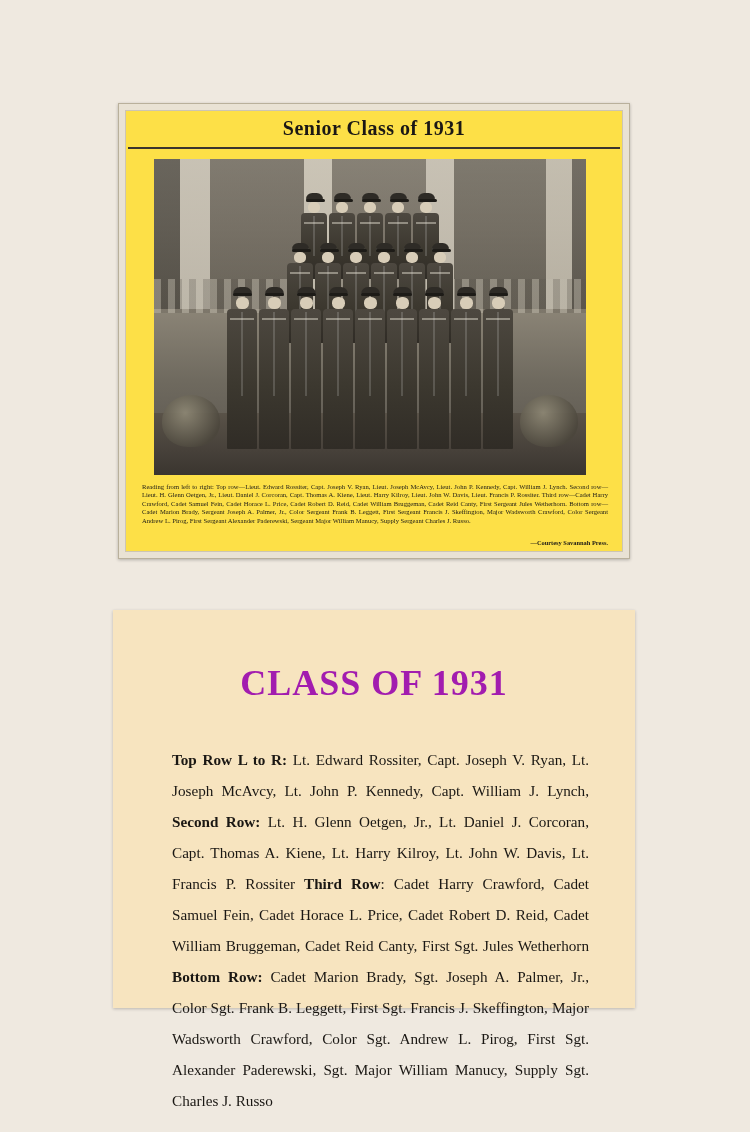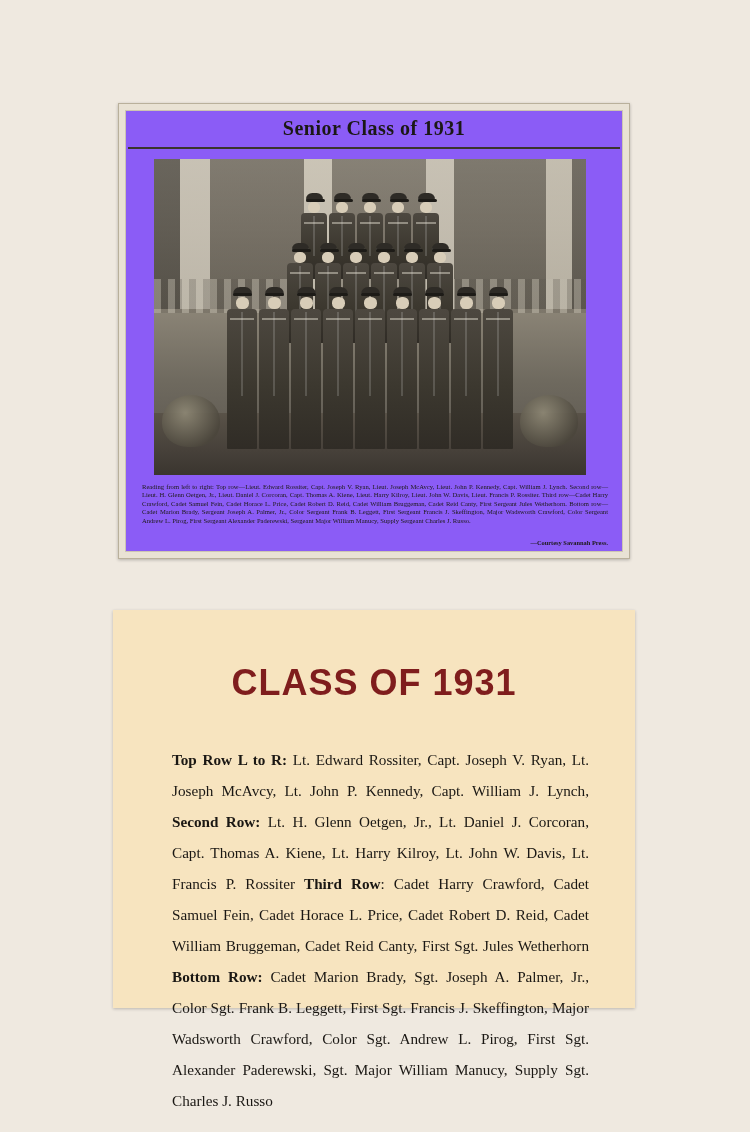--- a/index.html
+++ b/index.html
@@ -26,21 +26,21 @@
     border: 1px solid #b9b09b;
     box-shadow: 0 1px 3px rgba(0,0,0,0.25);
     box-sizing: border-box;
   }
   .clipping-inner {
     position: absolute;
     left: 6px;
     top: 6px;
     right: 6px;
     bottom: 6px;
-    background: #8b5cf6;
+    background: #fde047;
     border: 1px solid #cdc5b2;
     box-sizing: border-box;
   }
   .clip-headline {
     text-align: center;
     font-family: "Liberation Serif", serif;
     font-weight: bold;
     font-size: 20px;
     letter-spacing: 0.5px;
     color: #1b1815;
@@ -194,25 +194,25 @@
     position: absolute;
     left: 113px;
     top: 610px;
     width: 522px;
     height: 398px;
     background: #f7e4bf;
     box-shadow: 0 1px 3px rgba(0,0,0,0.22);
   }
   .card-title {
     text-align: center;
-    font-family: Liberation Sans, sans-serif;
+    font-family: Liberation Serif, serif;
     font-weight: bold;
     font-size: 36px;
     letter-spacing: 1px;
-    color: #7f1d1d;
+    color: #a21caf;
     margin-top: 52px;
   }
   .card-body {
     margin: 40px 46px 0 59px;
     font-family: "Liberation Serif", serif;
     font-size: 15.2px;
     line-height: 31px;
     color: #1a1713;
     text-align: justify;
   }

